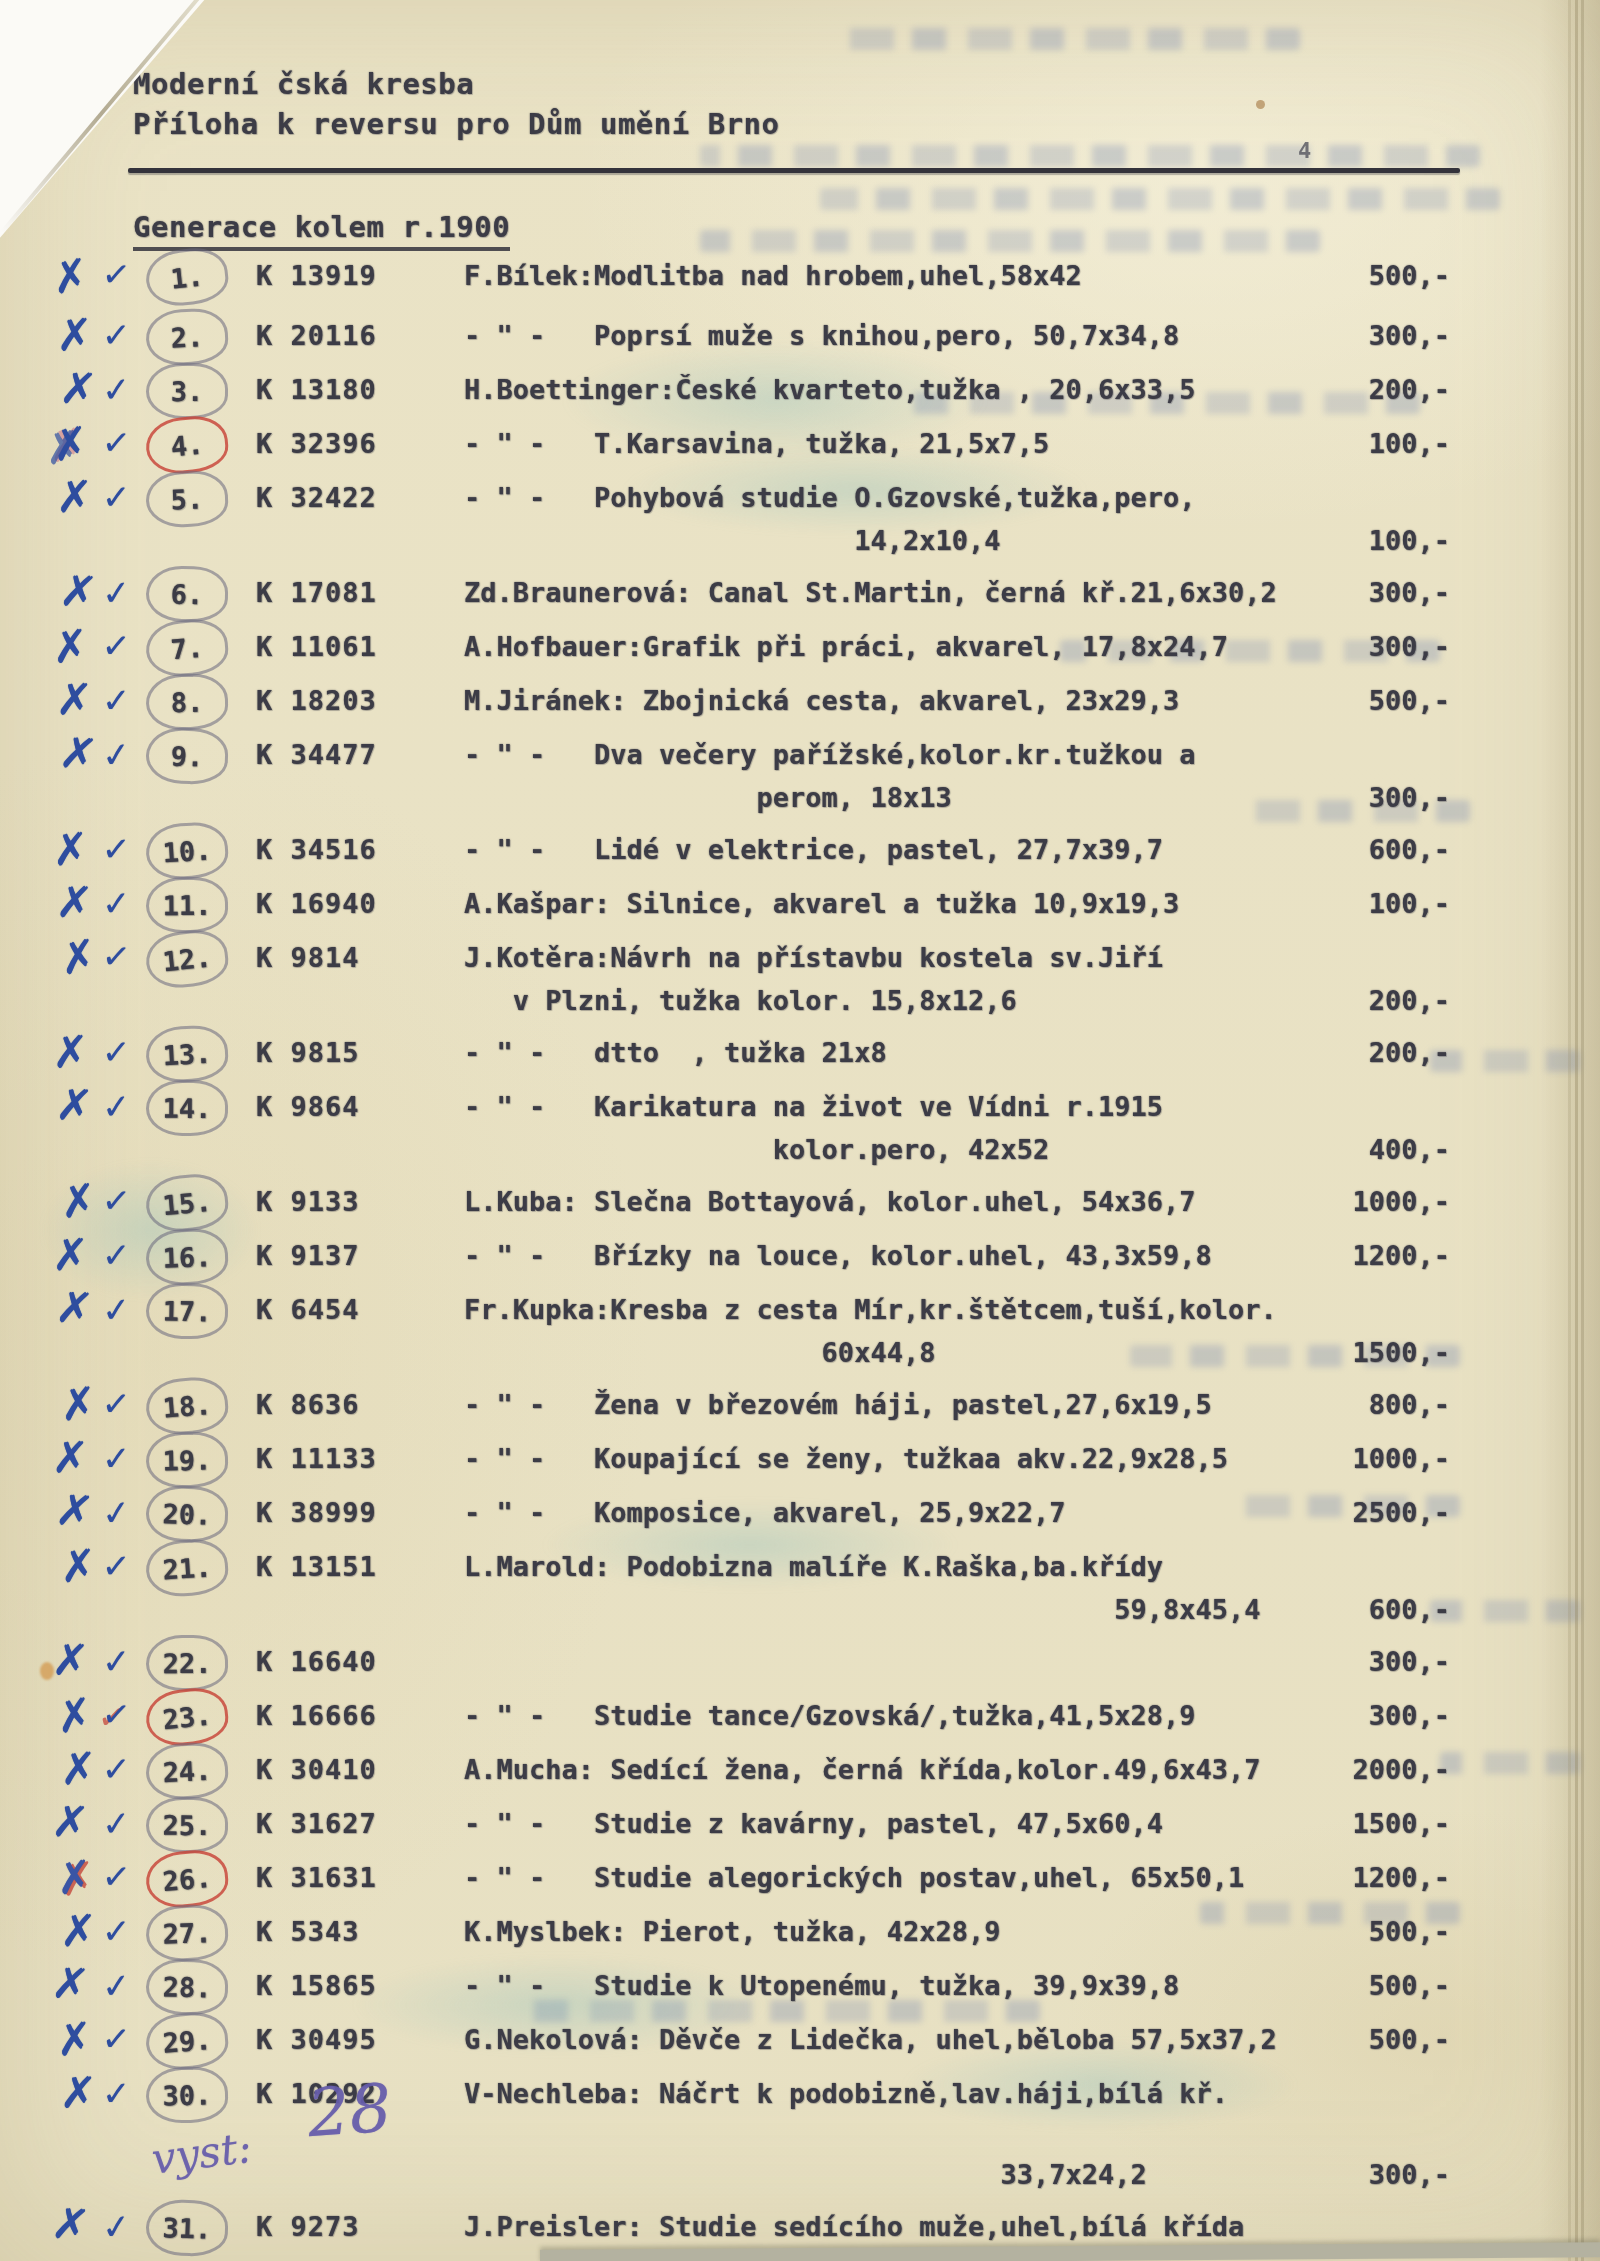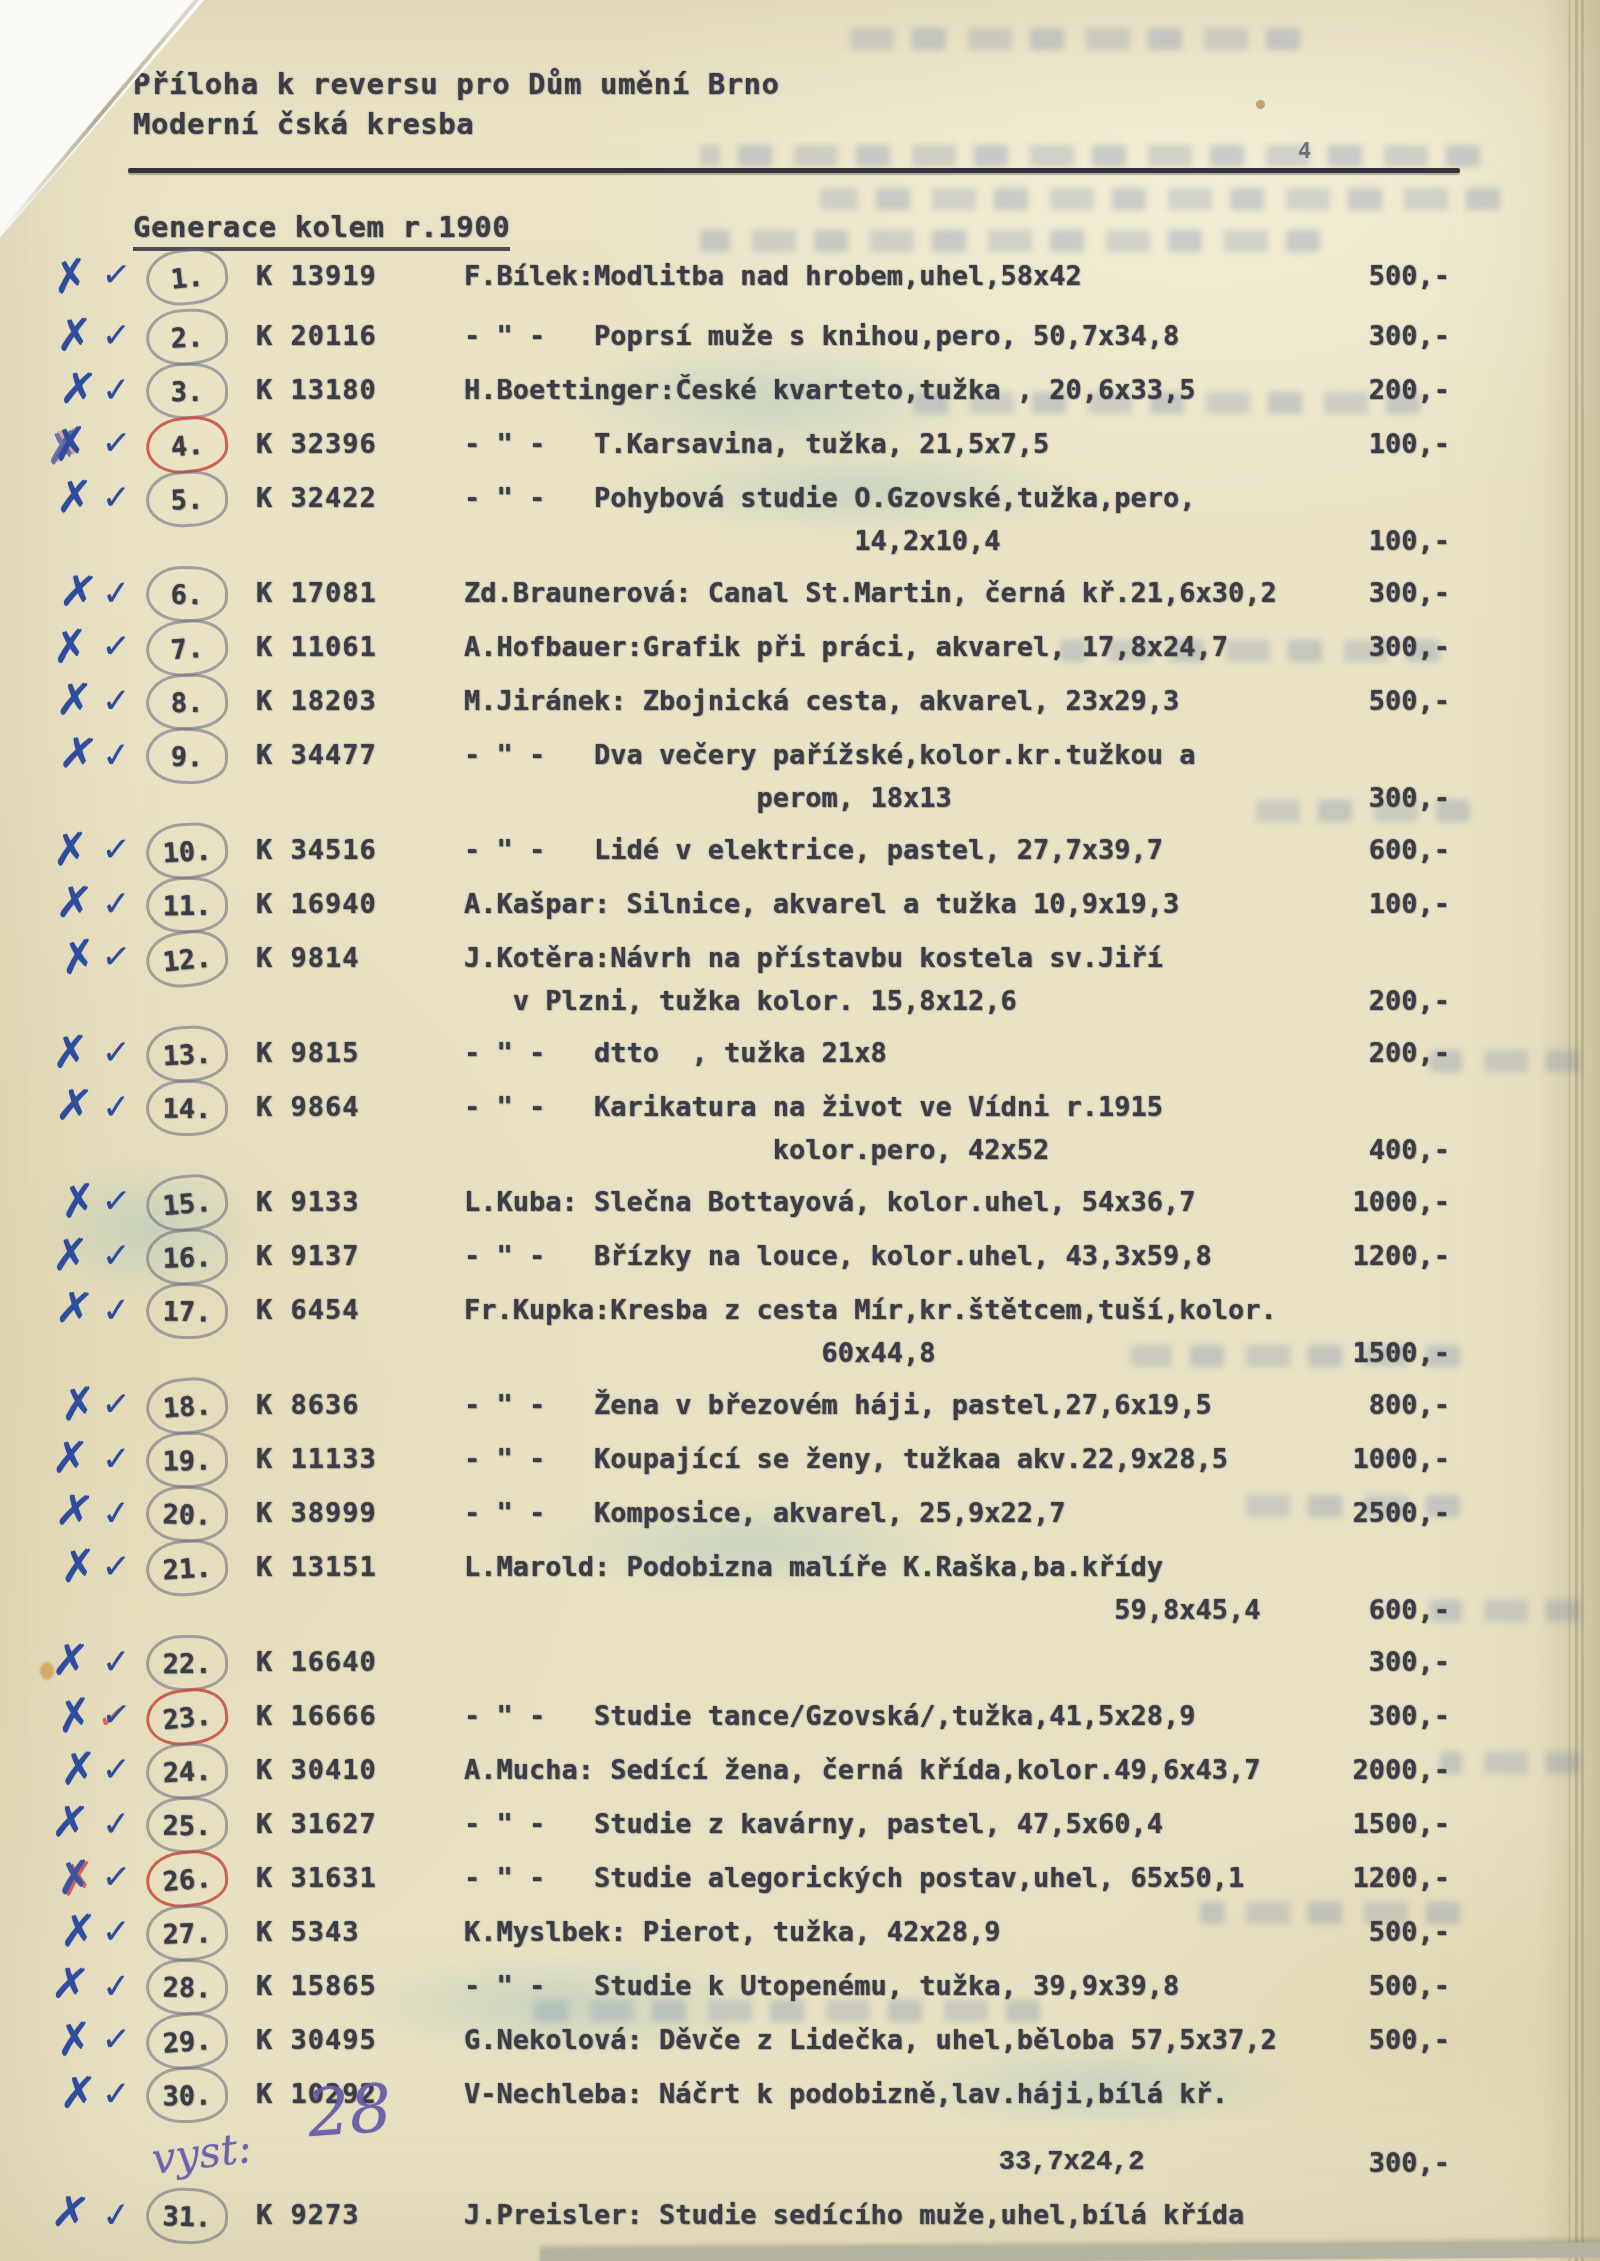--- a/index.html
+++ b/index.html
@@ -36,21 +36,21 @@
   .mcheck.redextra{text-shadow:-4px 3px 0 rgba(194,60,50,.7),0 0 1px rgba(46,77,159,.7);}
   .circle{justify-self:start;min-width:64px;height:50px;margin-top:-5px;padding:0 6px;
     display:inline-flex;align-items:center;justify-content:center;
     border:3px solid rgba(105,103,125,.55);border-radius:50% 48% 52% 50%/58% 52% 48% 55%;
     transform:rotate(-3deg);}
   .circle.red{border-color:rgba(199,64,52,.8);}
   .circle .num{font-size:27px;}
   .knum{font-size:27px;line-height:43px;letter-spacing:1px;}
   .desc{font-size:27px;line-height:43px;white-space:pre;}
   .desc .l2{display:block;}
-  .row.l2sp .l2{margin-top:26px;font-family:Liberation Mono, monospace;}
+  .row.l2sp .l2{margin-top:38px;}
   .price{position:absolute;right:-8px;top:0;width:150px;text-align:right;font-size:27px;line-height:43px;}
   .price.bottom{top:auto;bottom:0;}
   
   .foot{position:absolute;left:150px;top:2098px;color:rgba(101,92,170,.85);
     font-family:"DejaVu Serif",serif;font-style:italic;transform:rotate(-7deg);
     text-shadow:0 0 1px rgba(101,92,170,.6);}
   .foot .w{font-size:42px;}
   .foot .n{font-size:66px;margin-left:55px;position:relative;top:-16px;display:inline-block;transform:rotate(3deg);}
   
   .corner{position:absolute;left:-2px;top:-2px;width:208px;height:242px;background:#fbfaf6;
@@ -95,22 +95,22 @@
   <div class="ghost gline" style="left:1200px;top:1902px;width:260px;"></div>
   <div class="ghost gline" style="left:520px;top:2000px;width:520px;"></div>
   <div class="gcyan" style="position:absolute;left:560px;top:340px;width:430px;height:120px;"></div>
   <div class="gcyan" style="position:absolute;left:620px;top:445px;width:470px;height:90px;"></div>
   <div class="gcyan" style="position:absolute;left:40px;top:1160px;width:220px;height:140px;"></div>
   <div class="gcyan" style="position:absolute;left:540px;top:1500px;width:420px;height:90px;"></div>
   <div class="gcyan" style="position:absolute;left:350px;top:1955px;width:420px;height:100px;"></div>
   <div class="gcyan" style="position:absolute;left:900px;top:2040px;width:400px;height:90px;"></div>
 
   <div class="hdr typed">
+    <div>Moderní čská kresba</div>
     <div>Příloha k reversu pro Dům umění Brno</div>
-    <div>Moderní čská kresba</div>
   </div>
   <div class="pencil-num">4</div>
   <div class="rule"></div>
   <div class="section typed">Generace kolem r.1900</div>
 
   <div class="content">
     <div class="row">
       <span class="mx" style="transform: rotate(-8deg) translateX(-4px);">✗</span>
       <span class="mcheck" style="transform: rotate(5.5deg);">✓</span>
       <span class="circle" style="transform: rotate(-6deg);">

